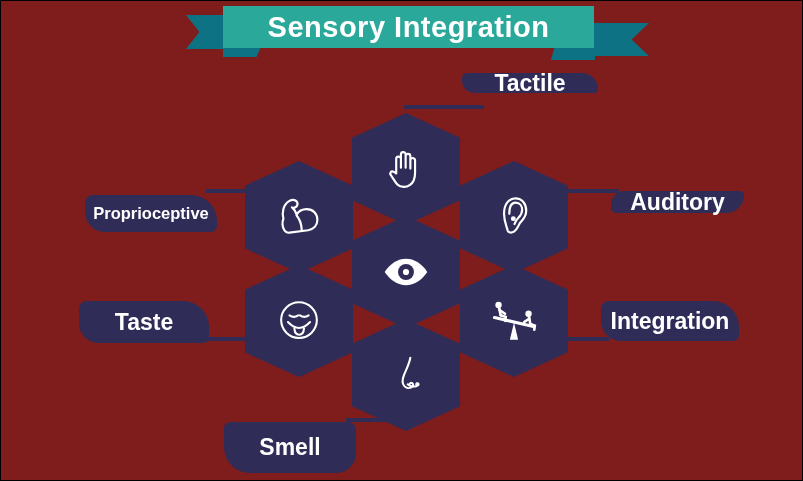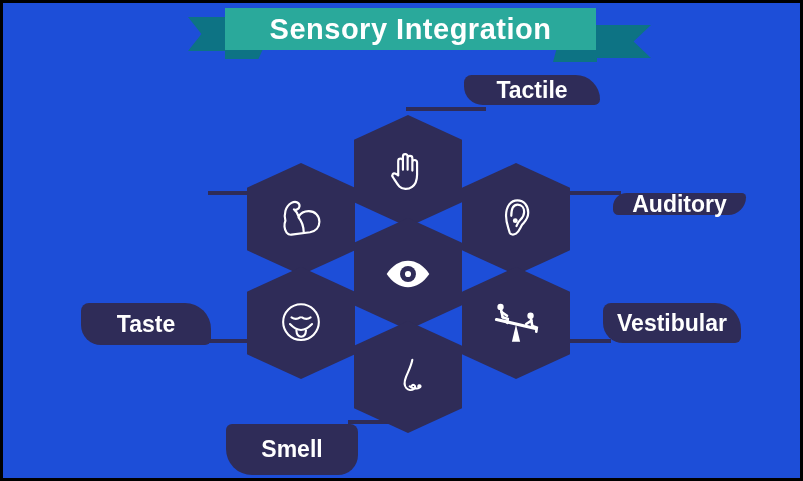--- a/index.html
+++ b/index.html
@@ -1,18 +1,18 @@
 <!DOCTYPE html>
 <html><head>
 <meta charset="utf-8">
 <style>
   html,body{margin:0;padding:0;background:#fff;}
   .stage{
-    position:relative;width:803px;height:481px;background:#1d4ed8;
-    border:3px solid #000000;box-sizing:border-box;overflow:hidden;
+    position:relative;width:803px;height:481px;background:#7f1d1d;
+    border:1px solid #000000;box-sizing:border-box;overflow:hidden;
     font-family:"Liberation Sans", sans-serif;
   }
   
   .banner{
     position:absolute;left:222px;top:5px;width:371px;height:42px;
     background:#2aa99b;color:#fff;display:flex;align-items:center;justify-content:center;
     font-size:29px;font-weight:600;letter-spacing:.5px;z-index:3;
   }
   .tail,.fold{position:absolute;background:#0d7384;z-index:1;}
   .tail-left{left:185px;top:14px;width:42px;height:34px;
@@ -43,21 +43,21 @@
   #line-proprioceptive{left:205px;top:188px;width:48px;}
   #line-auditory{left:558px;top:188px;width:60px;}
   #line-taste{left:200px;top:336px;width:52px;}
   #line-vestibular{left:558px;top:336px;width:50px;}
   #line-smell{left:345px;top:417px;width:50px;}
   
   .tag{
     position:absolute;background:#2f2c58;color:#fff;z-index:2;
     display:flex;align-items:center;justify-content:center;font-weight:600;
   }
-  #tag-tactile{left:461px;top:72px;width:136px;height:30px;font-size:23px;border-radius:8px 26px 6px 20px;}
+  #tag-tactile{left:461px;top:72px;width:136px;height:20px;font-size:23px;border-radius:8px 26px 6px 20px;}
   #tag-proprioceptive{left:84px;top:194px;width:132px;height:37px;font-size:16.5px;border-radius:8px 26px 6px 20px;}
   #tag-auditory{left:610px;top:190px;width:133px;height:22px;font-size:23px;border-radius:20px 6px 26px 8px;}
   #tag-taste{left:78px;top:300px;width:130px;height:42px;font-size:23px;border-radius:8px 26px 6px 20px;text-align:right;}
   #tag-vestibular{left:600px;top:300px;width:138px;height:40px;font-size:23px;border-radius:8px 26px 6px 20px;}
   #tag-smell{left:223px;top:421px;width:132px;height:51px;font-size:23px;border-radius:6px 8px 20px 26px;}
 </style>
 </head>
 <body>
 
 <div class="stage">
@@ -152,26 +152,29 @@
       <svg width="58" height="58" viewBox="0 0 64 64" fill="none" stroke="#fff" stroke-width="2.3" stroke-linecap="round" stroke-linejoin="round">
         <path d="M36.8 13 C35.5 20 32 26.5 29.8 32 C27.8 37 27.6 41.5 30.2 44.3 C32.3 46.5 35.8 47 38.3 45.4 C40.2 44.2 40.4 41.9 38.8 41 C37.2 40.2 35.4 41.3 35.8 43.3"></path>
         <path d="M33.8 42.3 C36.2 44.5 39.8 45.1 43.2 44.3 C45.5 43.7 46.4 42.5 45.6 41.5 C44.8 40.7 43.3 41.1 43.3 42.5"></path>
       </svg>
     </span>
   </div>
 
   <div class="tag" id="tag-tactile">
     <span>Tactile</span>
   </div>
+  <div class="tag" id="tag-proprioceptive">
+    <span>Proprioceptive</span>
+  </div>
   <div class="tag" id="tag-auditory">
     <span>Auditory</span>
   </div>
   <div class="tag" id="tag-taste">
     <span>Taste</span>
   </div>
   <div class="tag" id="tag-vestibular">
-    <span>Vestibular</span>
+    <span>Integration</span>
   </div>
   <div class="tag" id="tag-smell">
     <span>Smell</span>
   </div>
 
 </div>
 
 </body></html>

